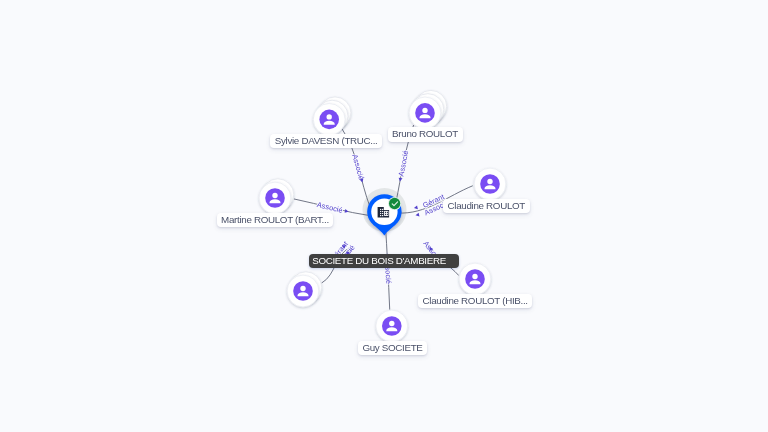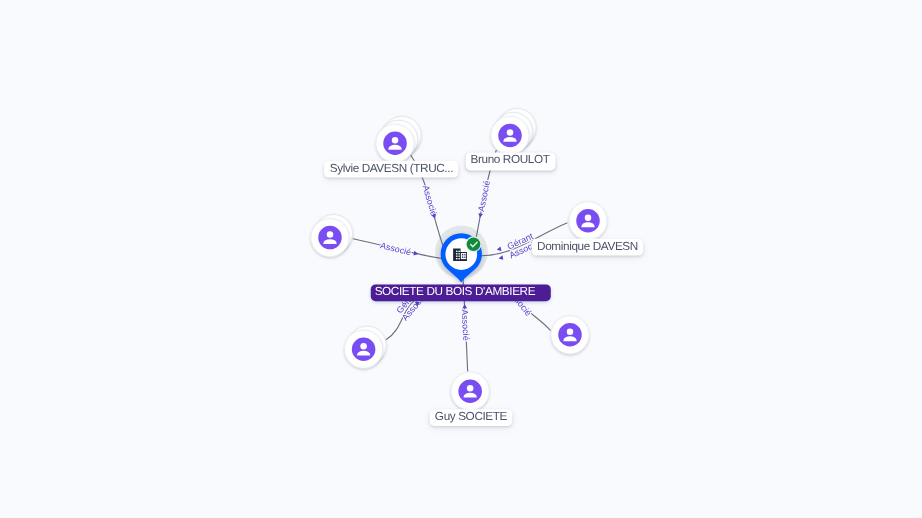--- a/index.html
+++ b/index.html
@@ -181,17 +181,19 @@
         <g>
           <circle cx="394.59999999999997" cy="203.5" r="6.6" fill="#dff0e4"></circle>
           <circle cx="394.59999999999997" cy="203.5" r="5.65" fill="#128a3c"></circle>
           <path d="M 392.2 203.8 l 1.8 1.9 l 3.6 -3.9" fill="none" stroke="#dff3e5" stroke-width="1.15" stroke-linecap="round" stroke-linejoin="round"></path>
         </g>
       </g>
     </svg>
   <div id="labels">
       <div class="label" style="left: 270.2px; top: 133.9px;">Sylvie DAVESN (TRUC...</div>
       <div class="label" style="left: 387.5px; top: 127.4px;">Bruno ROULOT</div>
-      <div class="label" style="left: 443px; top: 198.5px;">Dominique DAVESN</div>
+      <div class="label" style="left: 216.5px; top: 212.5px;">Martine ROULOT (BART...</div>
+      <div class="label" style="left: 443px; top: 198.5px;">Claudine ROULOT</div>
+      <div class="label" style="left: 418px; top: 293.5px;">Claudine ROULOT (HIB...</div>
       <div class="label" style="left: 357.8px; top: 340.5px;">Guy SOCIETE</div>
-      <div class="clabel" style="background: #4c1d95; color: rgb(255, 255, 255); left: 308.5px; top: 237px;">SOCIETE DU BOIS D'AMBIERE</div>
+      <div class="clabel" style="background: #404040; color: rgb(255, 255, 255); left: 308.5px; top: 254px;">SOCIETE DU BOIS D'AMBIERE</div>
     </div>
 </div>
 
 </body></html>

